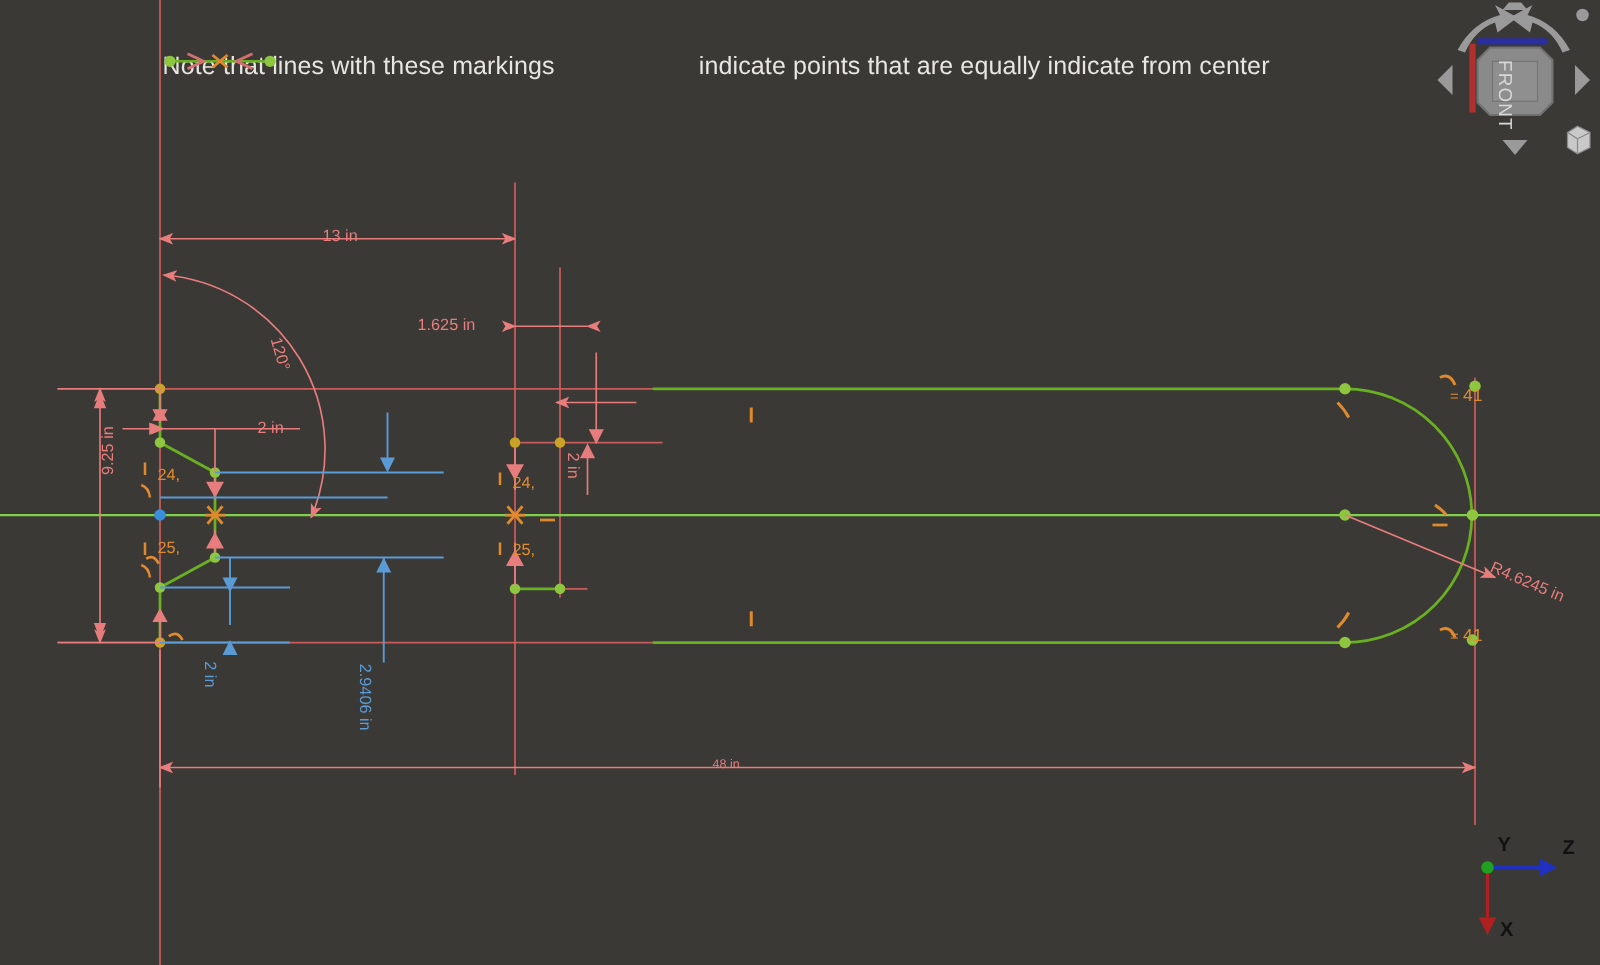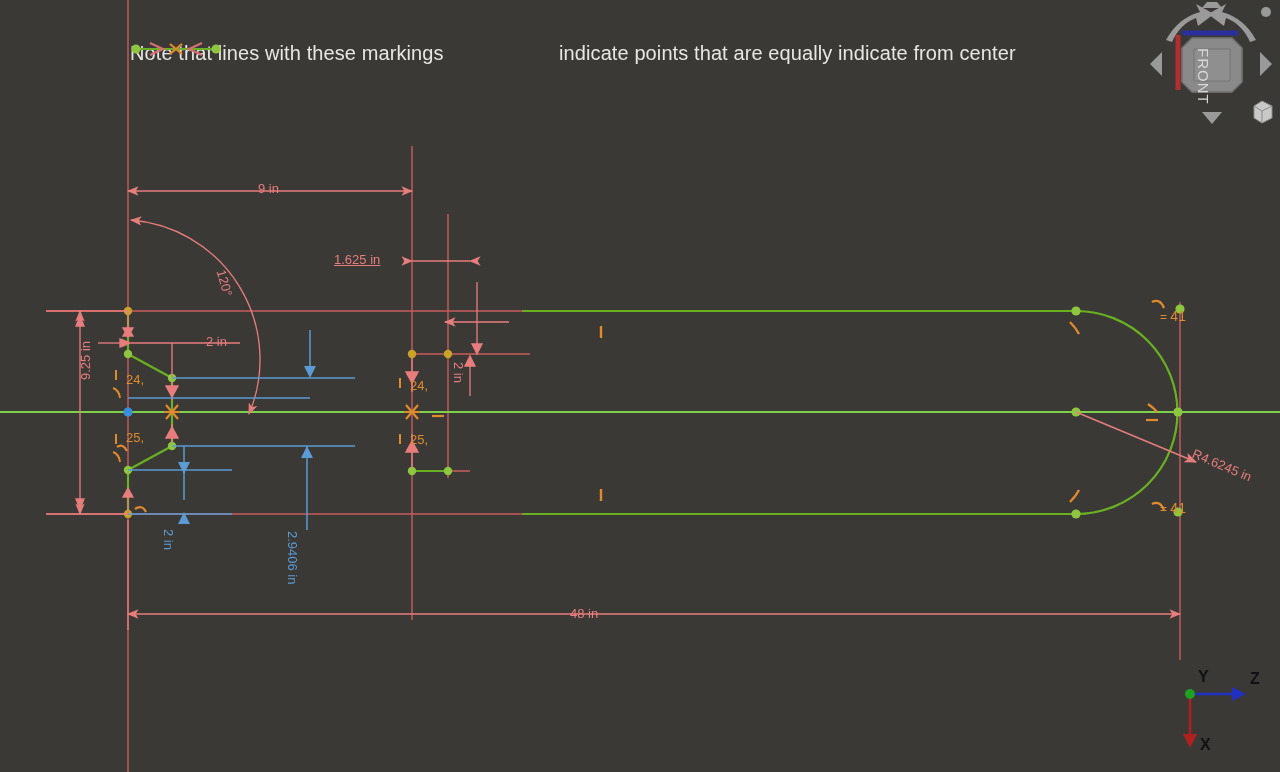--- a/index.html
+++ b/index.html
@@ -210,35 +210,35 @@
     <path d="M1152,302 q8,-4 12,6" stroke-width="2.4"></path>
     <path d="M1152,504 q8,-4 12,6" stroke-width="2.4"></path>
     <path d="M117,447 q6,-4 10,4" stroke-width="2.2"></path>
     <path d="M135,509 q7,-5 11,3" stroke-width="2.2"></path>
 
     <path d="M601,326 l0,12" stroke-width="2.4"></path>
     <path d="M601,489 l0,12" stroke-width="2.4"></path>
   </g>
 </svg>
 
-<div style="position:absolute;left:258px;top:181px;color:#e87d7d;font-size:13px;">9 in</div>
-
-<div style="position:absolute;left:334px;top:252px;color:#e87d7d;font-size:13px;text-decoration:underline;">1.625 in</div>
+<div style="position:absolute;left:258px;top:181px;color:#e87d7d;font-size:13px;">13 in</div>
+
+<div style="position:absolute;left:334px;top:252px;color:#e87d7d;font-size:13px;">1.625 in</div>
 
 <div style="position:absolute;left:228px;top:268px;color:#e87d7d;font-size:13px;transform:rotate(74deg);transform-origin:left top;">
   <span>120</span><span>°</span>
 </div>
 
 <div style="position:absolute;left:206px;top:334px;color:#e87d7d;font-size:13px;">2 in</div>
 
 <div style="position:absolute;left:78px;top:380px;color:#e87d7d;font-size:13px;transform:rotate(-90deg);transform-origin:left top;white-space:nowrap;">9.25 in</div>
 
 <div style="position:absolute;left:466px;top:362px;color:#e87d7d;font-size:13px;transform:rotate(90deg);transform-origin:left top;white-space:nowrap;">2 in</div>
 
-<div style="position:absolute;left:570px;top:606px;color:#e87d7d;font-size:13px;">48 in</div>
+<div style="position:absolute;left:570px;top:606px;color:#e87d7d;font-size:10px;">48 in</div>
 
 <div style="position:absolute;left:1196px;top:446px;color:#e87d7d;font-size:13px;transform:rotate(23deg);transform-origin:left top;white-space:nowrap;">R4.6245 in</div>
 
 <div style="position:absolute;left:176px;top:529px;color:#5b9bd5;font-size:13px;transform:rotate(90deg);transform-origin:left top;white-space:nowrap;">2 in</div>
 
 <div style="position:absolute;left:300px;top:531px;color:#5b9bd5;font-size:13px;transform:rotate(90deg);transform-origin:left top;white-space:nowrap;">2.9406 in</div>
 
 <div style="position:absolute;left:126px;top:372px;color:#e08a2e;font-size:13px;">24,</div>
 <div style="position:absolute;left:126px;top:430px;color:#e08a2e;font-size:13px;">25,</div>
 <div style="position:absolute;left:410px;top:378px;color:#e08a2e;font-size:13px;">24,</div>

